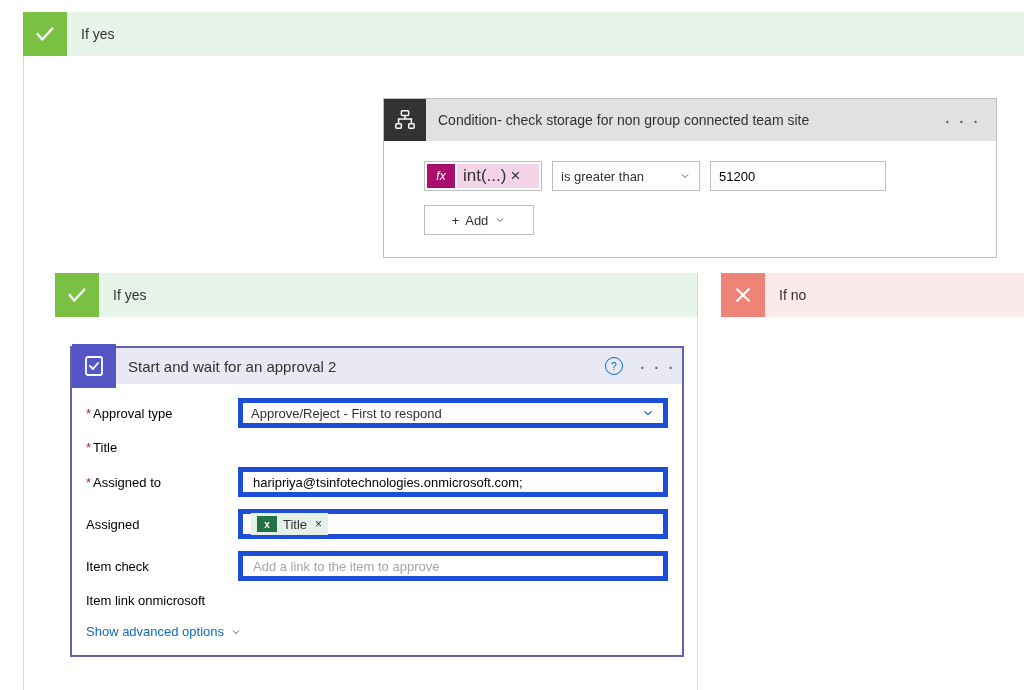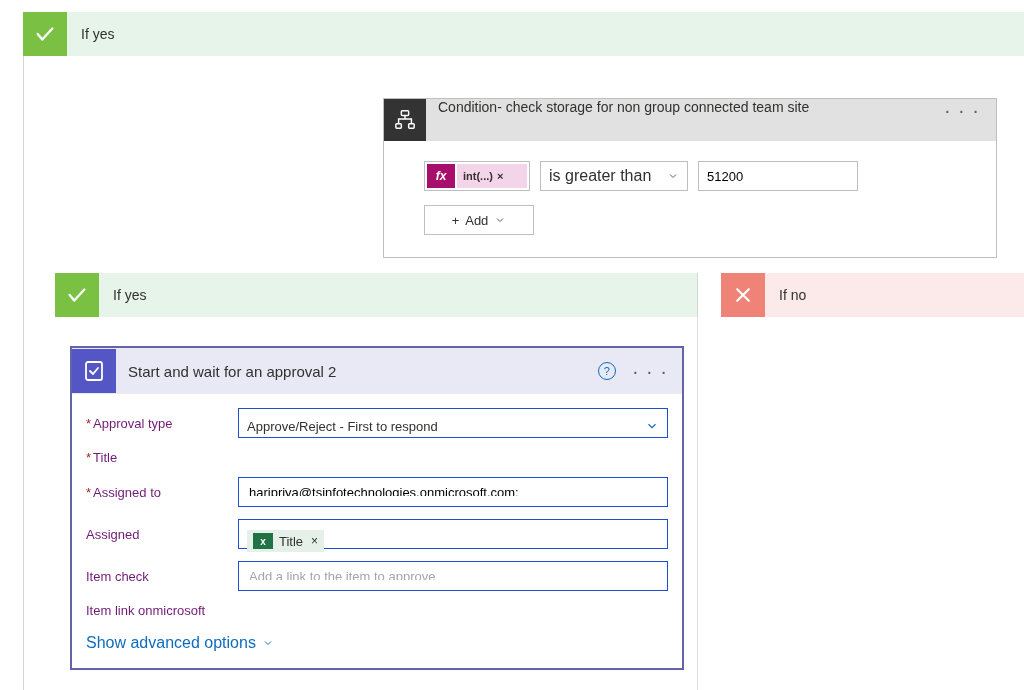--- a/index.html
+++ b/index.html
@@ -25,45 +25,45 @@
   .right-border-line {
     position: absolute; left: 697px; top: 317px; width: 1px; height: 373px; background: #e0e0e0;
   }
 
   
   .condition-card {
     position: absolute; left: 383px; top: 98px; width: 614px;
     border: 1px solid #bfbfbf;
   }
   .condition-header {
-    height: 42px; background: #e1e1e1; display: flex; 
+    height: 42px; background: #e1e1e1; display: flex; align-items: center;
     padding-right: 10px;
   }
   .cond-icon-sq {
     width: 42px; height: 42px; background: #333; display:flex; align-items:center; justify-content:center;
   }
   .cond-title { margin-left: 12px; font-size: 14px; color: #323130; flex: 1; }
   .dots { color: #605e5c; font-size: 20px; letter-spacing: 1px; padding: 0 6px; cursor: pointer; }
   .condition-body { background: #fff; padding: 20px 40px 22px; display: flex; flex-direction: column; gap: 14px; }
   .cond-row { display: flex; gap: 10px; align-items: center; }
   .expr-box {
-    border: 1px solid #bfbfbf; display: flex; align-items: center; height: 30px; width: 106px; font-weight: bold;
+    border: 1px solid #bfbfbf; display: flex; align-items: center; height: 30px; width: 118px;
   }
   .fx-badge {
     background: #a80e6b; color: #fff; width: 28px; height: 24px; margin: 2px;
     display: flex; align-items: center; justify-content: center; font-style: italic; font-size: 12px;
   }
-  .expr-text { background: #f4d4e8; height: 24px; flex: 1; display: flex; align-items: center; padding: 0 6px; font-size: 11px; gap: 4px; margin-right: 2px; }
+  .expr-text { background: #f4d4e8; height: 24px; flex: 1; display: flex; align-items: center; padding: 0 6px; font-size: 17px; gap: 4px; margin-right: 2px; }
   .expr-text .x { cursor: pointer; }
   .operator-select {
     border: 1px solid #bfbfbf; height: 30px; width: 148px; padding: 0 8px;
-    display: flex; align-items: center; justify-content: space-between; font-size: 16px; color: #323130;
+    display: flex; align-items: center; justify-content: space-between; font-size: 13px; color: #323130;
   }
   .val-input {
-    border: 1px solid #bfbfbf; height: 30px; width: 160px; padding: 0 8px; font-size: 13px;
+    border: 1px solid #bfbfbf; height: 30px; width: 176px; padding: 0 8px; font-size: 13px;
     outline: none;
   }
   .add-btn {
     border: 1px solid #bfbfbf; height: 30px; width: 110px; display: flex; align-items: center;
     justify-content: center; gap: 6px; font-size: 13px; color: #323130; cursor: pointer;
   }
 
   
   .nested-header {
     position: absolute; height: 44px; display: flex; align-items: center;
@@ -75,39 +75,39 @@
     display: flex; align-items: center; justify-content: center; color: #fff;
   }
   .nested-header .label { margin-left: 14px; font-size: 14px; }
 
   
   .action-card {
     position: absolute; left: 70px; top: 346px; width: 614px;
     border: 2px solid #6264a7; background: #fff;
   }
   .action-header {
-    height: 46px; background: #e8e9f4; display: flex; align-items: center;
-    padding-right: 8px;
+    height: 36px; background: #e8e9f4; display: flex; align-items: center;
+    padding-right: 1px;
   }
   .act-icon-sq { width: 44px; height: 44px; background: #5356c4; display:flex; align-items:center; justify-content:center; }
   .action-title { margin-left: 12px; font-size: 15px; color: #323130; flex: 1; }
   .help-circle { width: 18px; height: 18px; border: 1px solid #0f6cbd; border-radius: 50%; color:#0f6cbd; font-size: 11px; display:flex; align-items:center; justify-content:center; margin-right: 10px; }
   .action-body { padding: 14px 14px 16px; display: flex; flex-direction: column; gap: 12px; }
   .form-row { display: flex; align-items: center; gap: 12px; }
-  .form-label { width: 140px; font-size: 13px; color: #701a75; }
+  .form-label { width: 140px; font-size: 13px; color: #000000; }
   .req::before { content: "*"; color: #a4262c; margin-right: 2px; }
-  .form-input-wrap { flex: 1; border: 1px solid #1d4ed8; height: 30px; display: flex; padding: 10px 8px; gap: 6px; }
+  .form-input-wrap { flex: 1; border: 5px solid #1d4ed8; height: 30px; display: flex; align-items: center; padding: 10px 8px; gap: 6px; }
   .form-input-wrap input { border: none; outline: none; width: 100%; font-size: 13px; }
   .form-input-wrap.select { justify-content: space-between; }
   .token-excel {
     display: inline-flex; align-items: center; gap: 6px; background: #e4f0e8; height: 22px; padding: 0 6px;
   }
   .excel-badge { background: #217346; color: #fff; font-size: 10px; width: 20px; height: 16px; display:flex; align-items:center; justify-content:center; font-weight: bold; }
   .token-excel .x { cursor: pointer; font-size: 12px; padding-left: 2px; }
-  .adv-options { color: #0f6cbd; font-size: 16px; cursor: pointer; display: inline-flex; align-items: center; gap: 6px; margin-top: 4px; }
+  .adv-options { color: #0f6cbd; font-size: 13px; cursor: pointer; display: inline-flex; align-items: center; gap: 6px; margin-top: 4px; }
   .chev { display: inline-block; }
   .chev svg { display: block; }
 
   input::placeholder { color: #a6a6a6; }
 </style>
 </head>
 <body>
 
 <div class="canvas">
 

